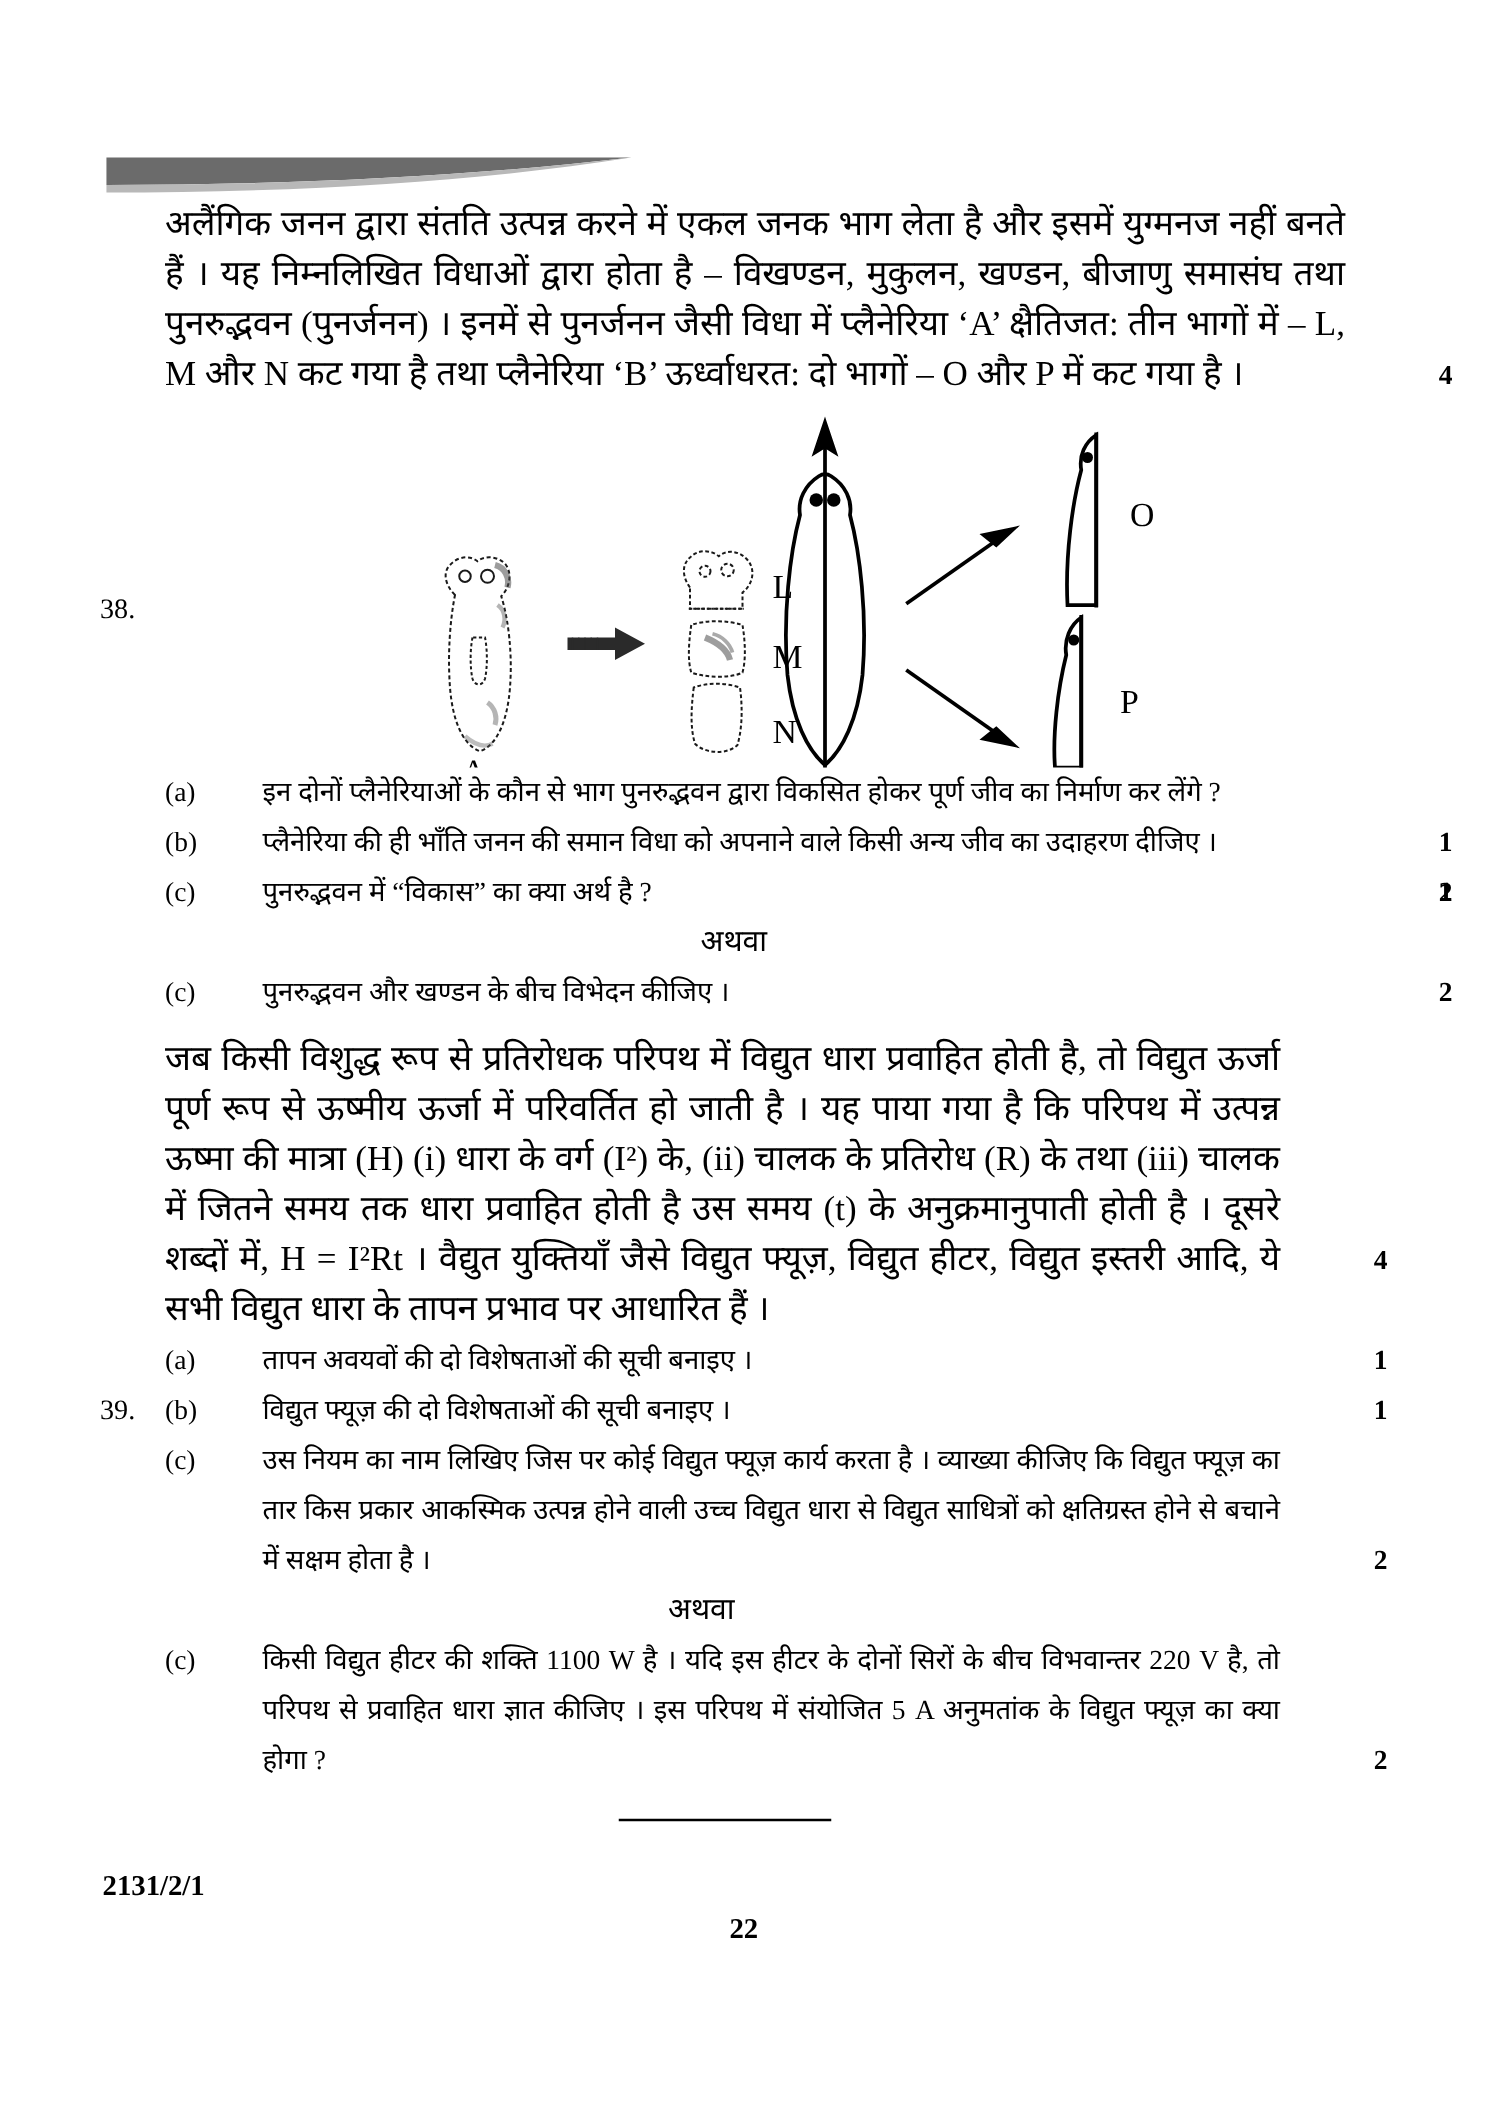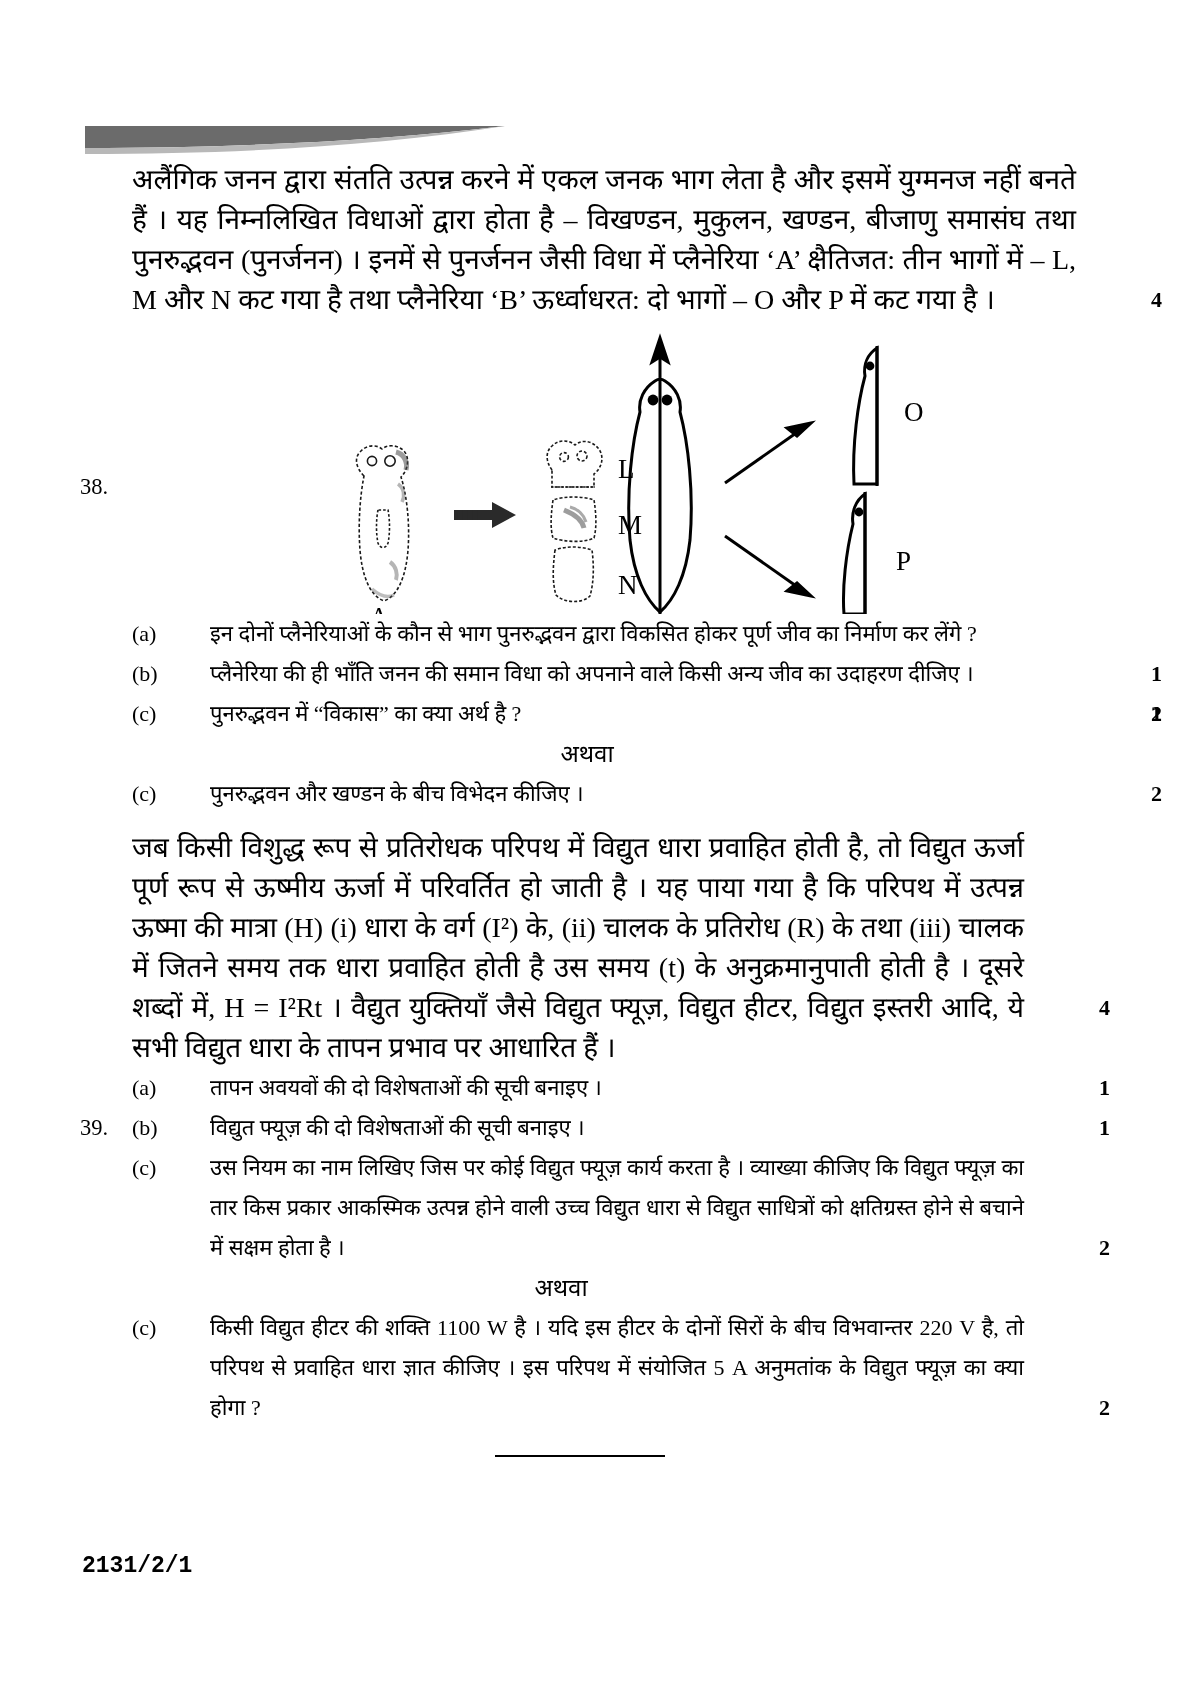--- a/index.html
+++ b/index.html
@@ -116,24 +116,24 @@
     position: absolute;
     left: 495px;
     top: 1455px;
     width: 170px;
     height: 0;
     border-top: 2px solid #000;
   }
   .footer-left {
     position: absolute;
     left: 82px;
-    top: 1553px;
+    top: 1496px;
     font-size: 23px;
     font-weight: bold;
-    font-family: Liberation Mono, monospace;
+    font-family: Liberation Serif, serif;
   }
   .footer-center {
     position: absolute;
     left: 0;
     top: 1530px;
     width: 1190px;
     text-align: center;
     font-size: 23px;
     font-weight: bold;
     font-family: "Liberation Serif", serif;
@@ -322,14 +322,15 @@
           <div class="subtext">किसी विद्युत हीटर की शक्ति 1100 W है । यदि इस हीटर के दोनों सिरों के बीच विभवान्तर 220 V है, तो परिपथ से प्रवाहित धारा ज्ञात कीजिए । इस परिपथ में संयोजित 5 A अनुमतांक के विद्युत फ्यूज़ का क्या होगा ?</div>
           <div class="marks" style="top:80px;">2</div>
         </div>
       </div>
     </div>
 
   </div>
 
   <div class="rule"></div>
   <div class="footer-left">2131/2/1</div>
+  <div class="footer-center">22</div>
 
 </div>
 
 </body></html>

